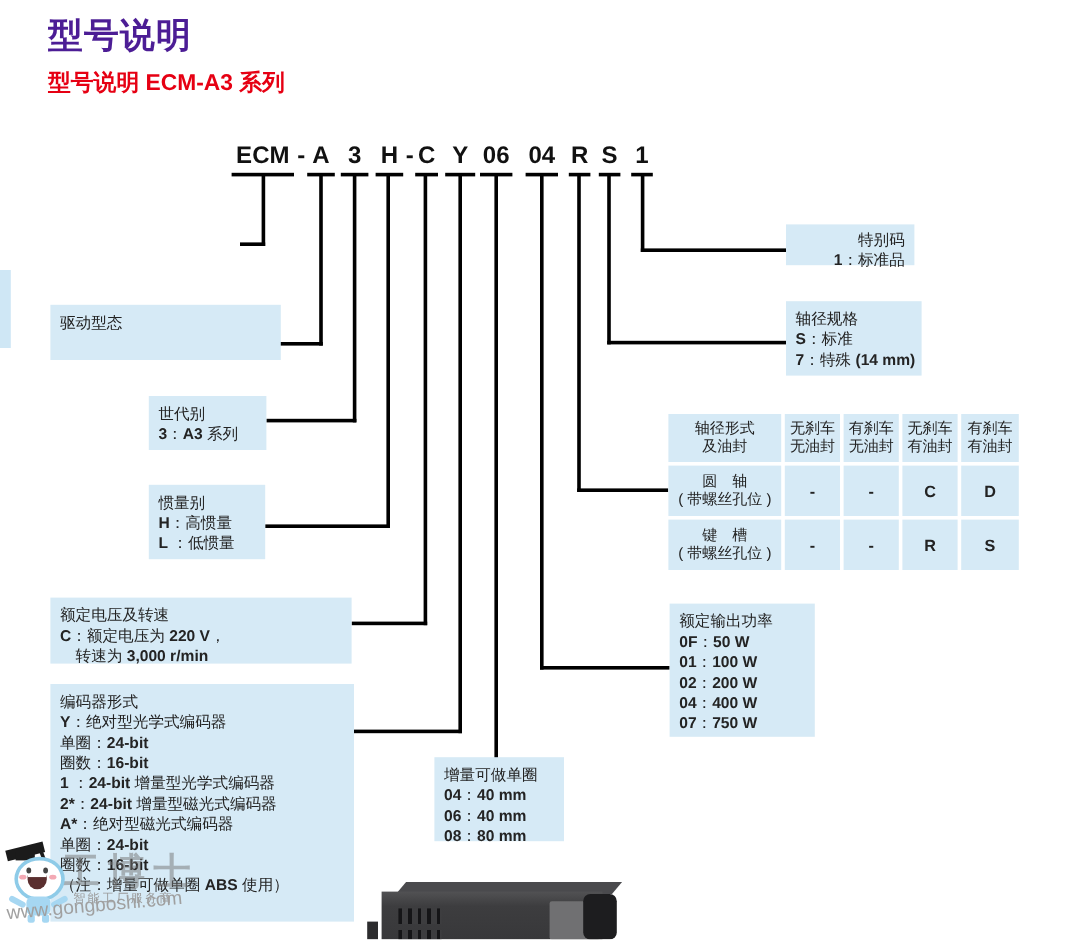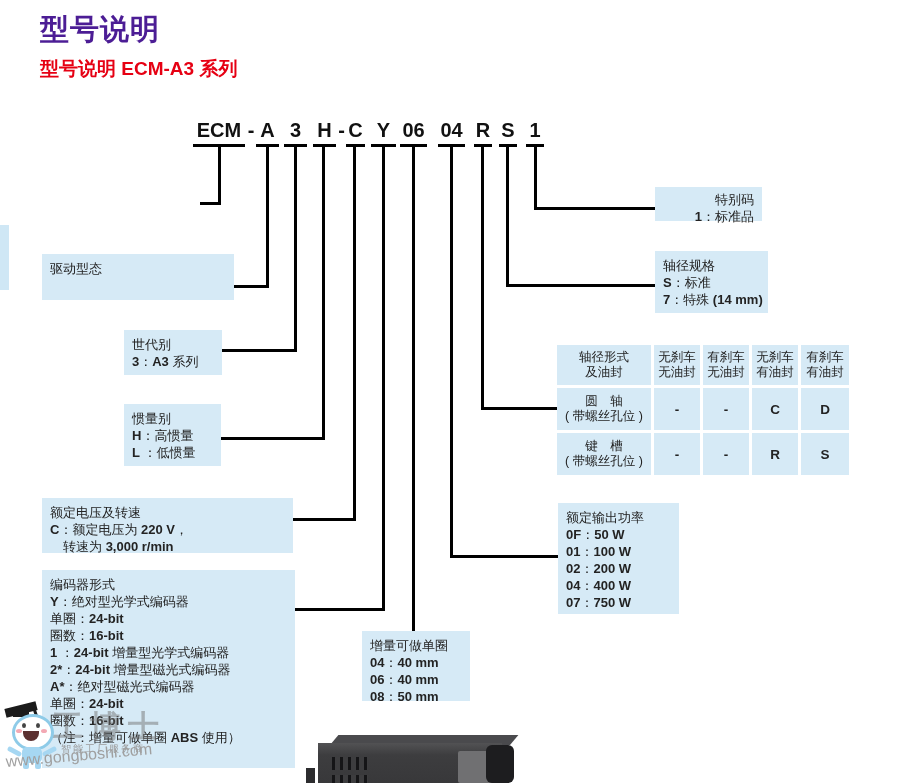--- a/index.html
+++ b/index.html
@@ -155,21 +155,21 @@
       <div class="cl"><span class="b">0F</span><span>：</span><span class="b">50 W</span></div>
       <div class="cl"><span class="b">01</span><span>：</span><span class="b">100 W</span></div>
       <div class="cl"><span class="b">02</span><span>：</span><span class="b">200 W</span></div>
       <div class="cl"><span class="b">04</span><span>：</span><span class="b">400 W</span></div>
       <div class="cl"><span class="b">07</span><span>：</span><span class="b">750 W</span></div>
     </div>
   <div class="callout" style="left:362px;top:631px;width:92px;height:60px;">
       <div class="cl"><span>增量可做单圈</span></div>
       <div class="cl"><span class="b">04</span><span>：</span><span class="b">40 mm</span></div>
       <div class="cl"><span class="b">06</span><span>：</span><span class="b">40 mm</span></div>
-      <div class="cl"><span class="b">08</span><span>：</span><span class="b">50 mm</span></div>
+      <div class="cl"><span class="b">08</span><span>：</span><span class="b">80 mm</span></div>
     </div>
 
   <div class="shaft-table">
     <div class="cell">轴径形式
 及油封</div>
     <div class="cell">无刹车
 无油封</div>
     <div class="cell">有刹车
 无油封</div>
     <div class="cell">无刹车

